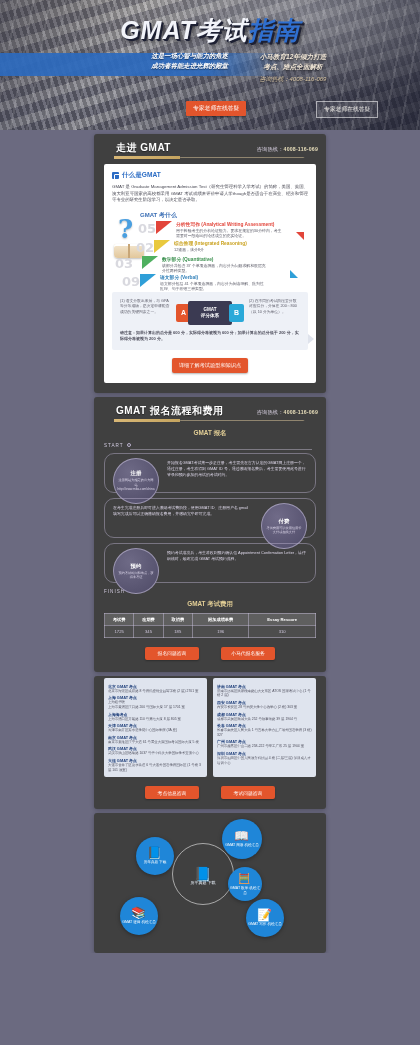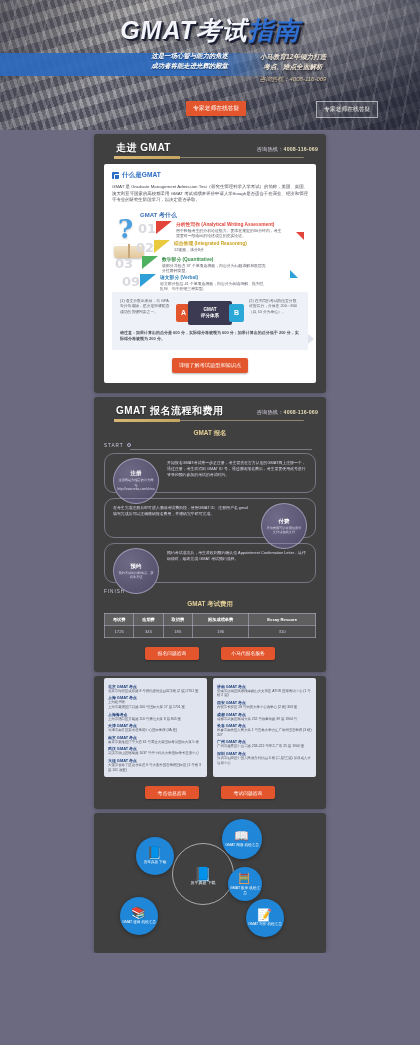--- a/index.html
+++ b/index.html
@@ -407,21 +407,21 @@
       <div class="s1-mid">
         <div class="qmark">
           <div class="q">?</div>
             <div class="book"></div>
         </div>
         <div class="kaoshenme">GMAT 考什么</div>
         <div class="mini-tri"></div>
         <div class="mini-tri2"></div>
 
         <div class="tri acc-red" style="left:44px; top:13px;"></div>
-        <div class="num" style="left:26px; top:13px;">01</div>
+        <div class="num" style="left:26px; top:13px;">05</div>
         <div class="rowlab" style="left:64px; top:13px; color:#e2453a;">分析性写作 (Analytical Writing Assessment)</div>
         <div class="rowtxt" style="left:64px; top:20px;">用于检验考生的分析论证能力。要求在规定的30分钟内，考生需要对一段给出的论述成立的充实论证。</div>
 
         <div class="tri acc-yel" style="left:42px; top:32px;"></div>
         <div class="num" style="left:24px; top:32px;">02</div>
         <div class="rowlab" style="left:62px; top:32px; color:#caa21f;">综合推理 (Integrated Reasoning)</div>
         <div class="rowtxt" style="left:62px; top:39px;">12道题，满分8分</div>
 
         <div class="tri acc-grn" style="left:30px; top:48px;"></div>
         <div class="num" style="left:3px; top:48px;">03</div>

